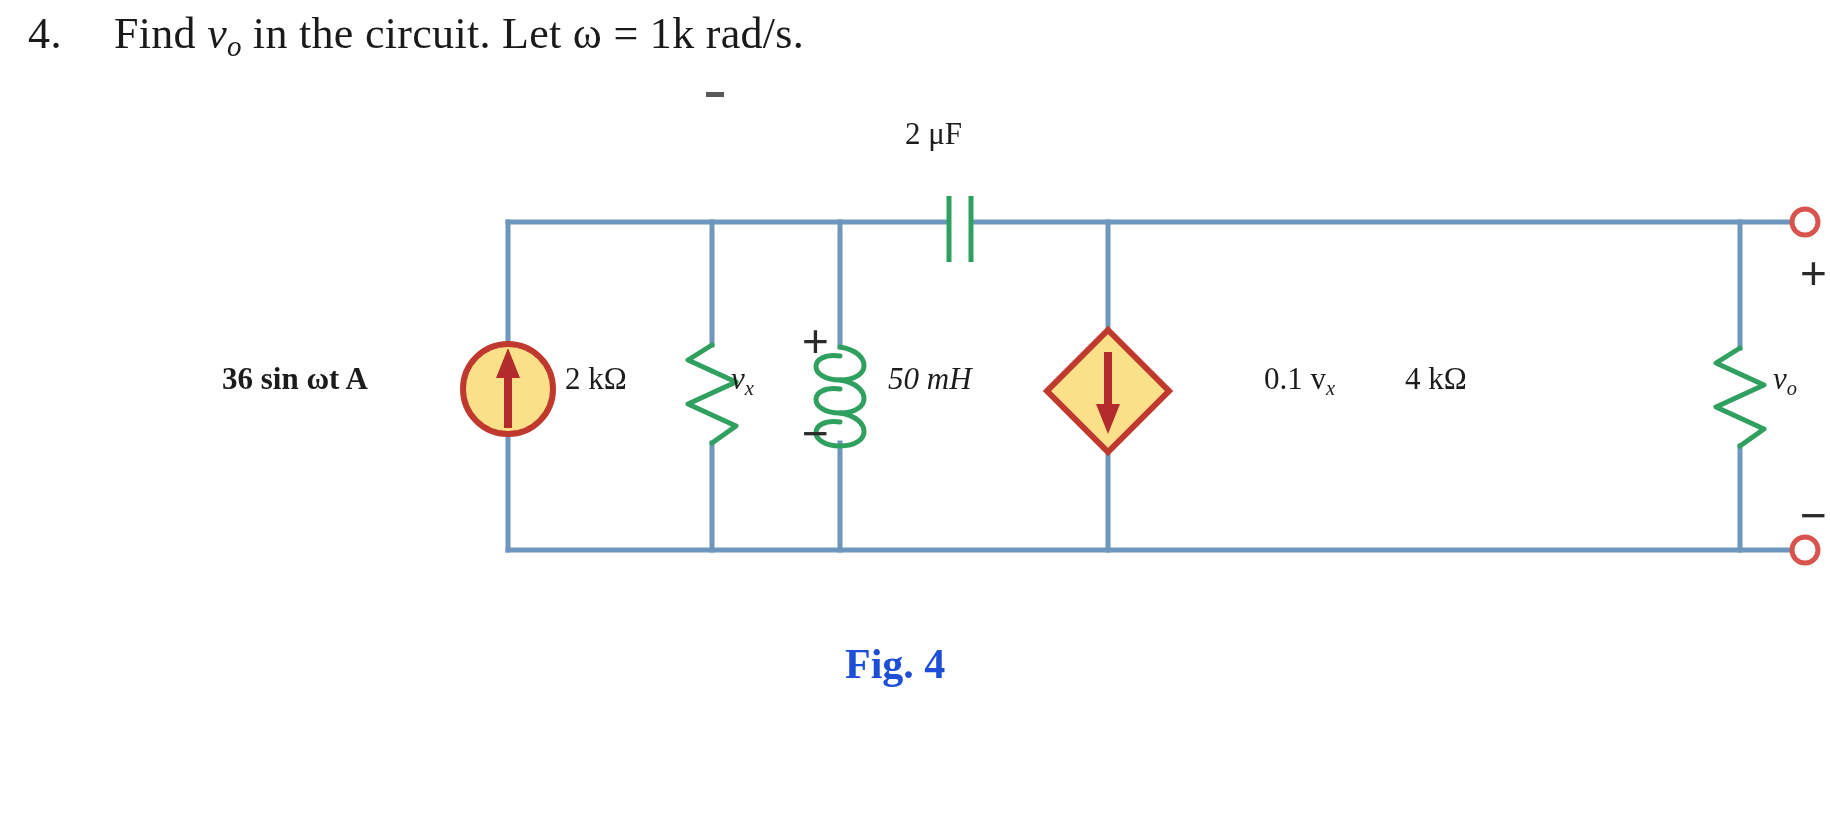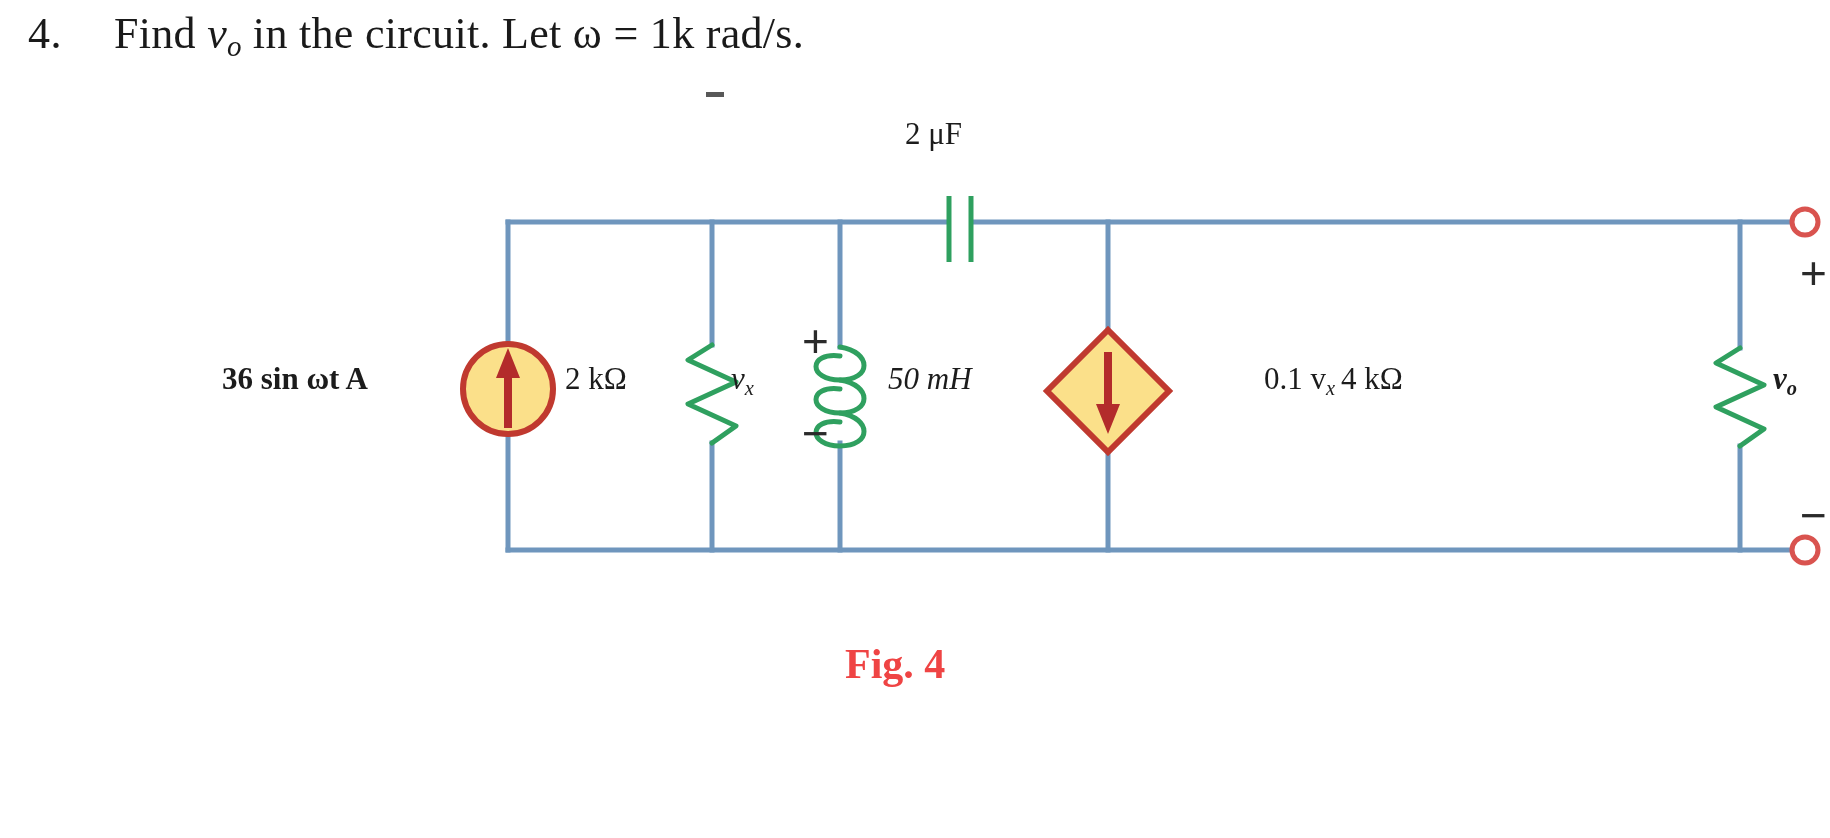--- a/index.html
+++ b/index.html
@@ -68,34 +68,34 @@
     font-size: 46px;
     font-family: "Liberation Sans", sans-serif;
     color: #2a2a2a;
   }
   #cap-label   { left: 905px;  top: 118px; }
   #src-label   { left: 222px;  top: 363px; font-weight: bold; }
   #r1-label    { left: 565px;  top: 363px; }
   #vx-label    { left: 731px;  top: 363px; }
   #ind-label   { left: 888px;  top: 363px; font-style: italic; }
   #dep-label   { left: 1264px; top: 363px; }
-  #r2-label    { left: 1341px; top: 363px; }
-  #vo-label    { left: 1773px; top: 363px; font-weight: bold; }
+  #r2-label    { left: 1405px; top: 363px; }
+  #vo-label    { left: 1773px; top: 363px; }
   #vx-plus     { left: 802px;  top: 318px; }
   #vx-minus    { left: 802px;  top: 410px; }
   #vo-plus     { left: 1800px; top: 250px; }
   #vo-minus    { left: 1800px; top: 492px; }
   #fig-caption {
     position: absolute;
     left: 845px;
     top: 640px;
     font-size: 42px;
     font-weight: bold;
     font-family: "Liberation Serif", "DejaVu Serif", serif;
-    color: #ef4444;
+    color: #1d4ed8;
     white-space: nowrap;
   }
   #stray-mark {
     position: absolute;
     left: 706px;
     top: 92px;
     width: 18px;
     height: 5px;
     background: #3b3b3b;
     opacity: 0.85;

